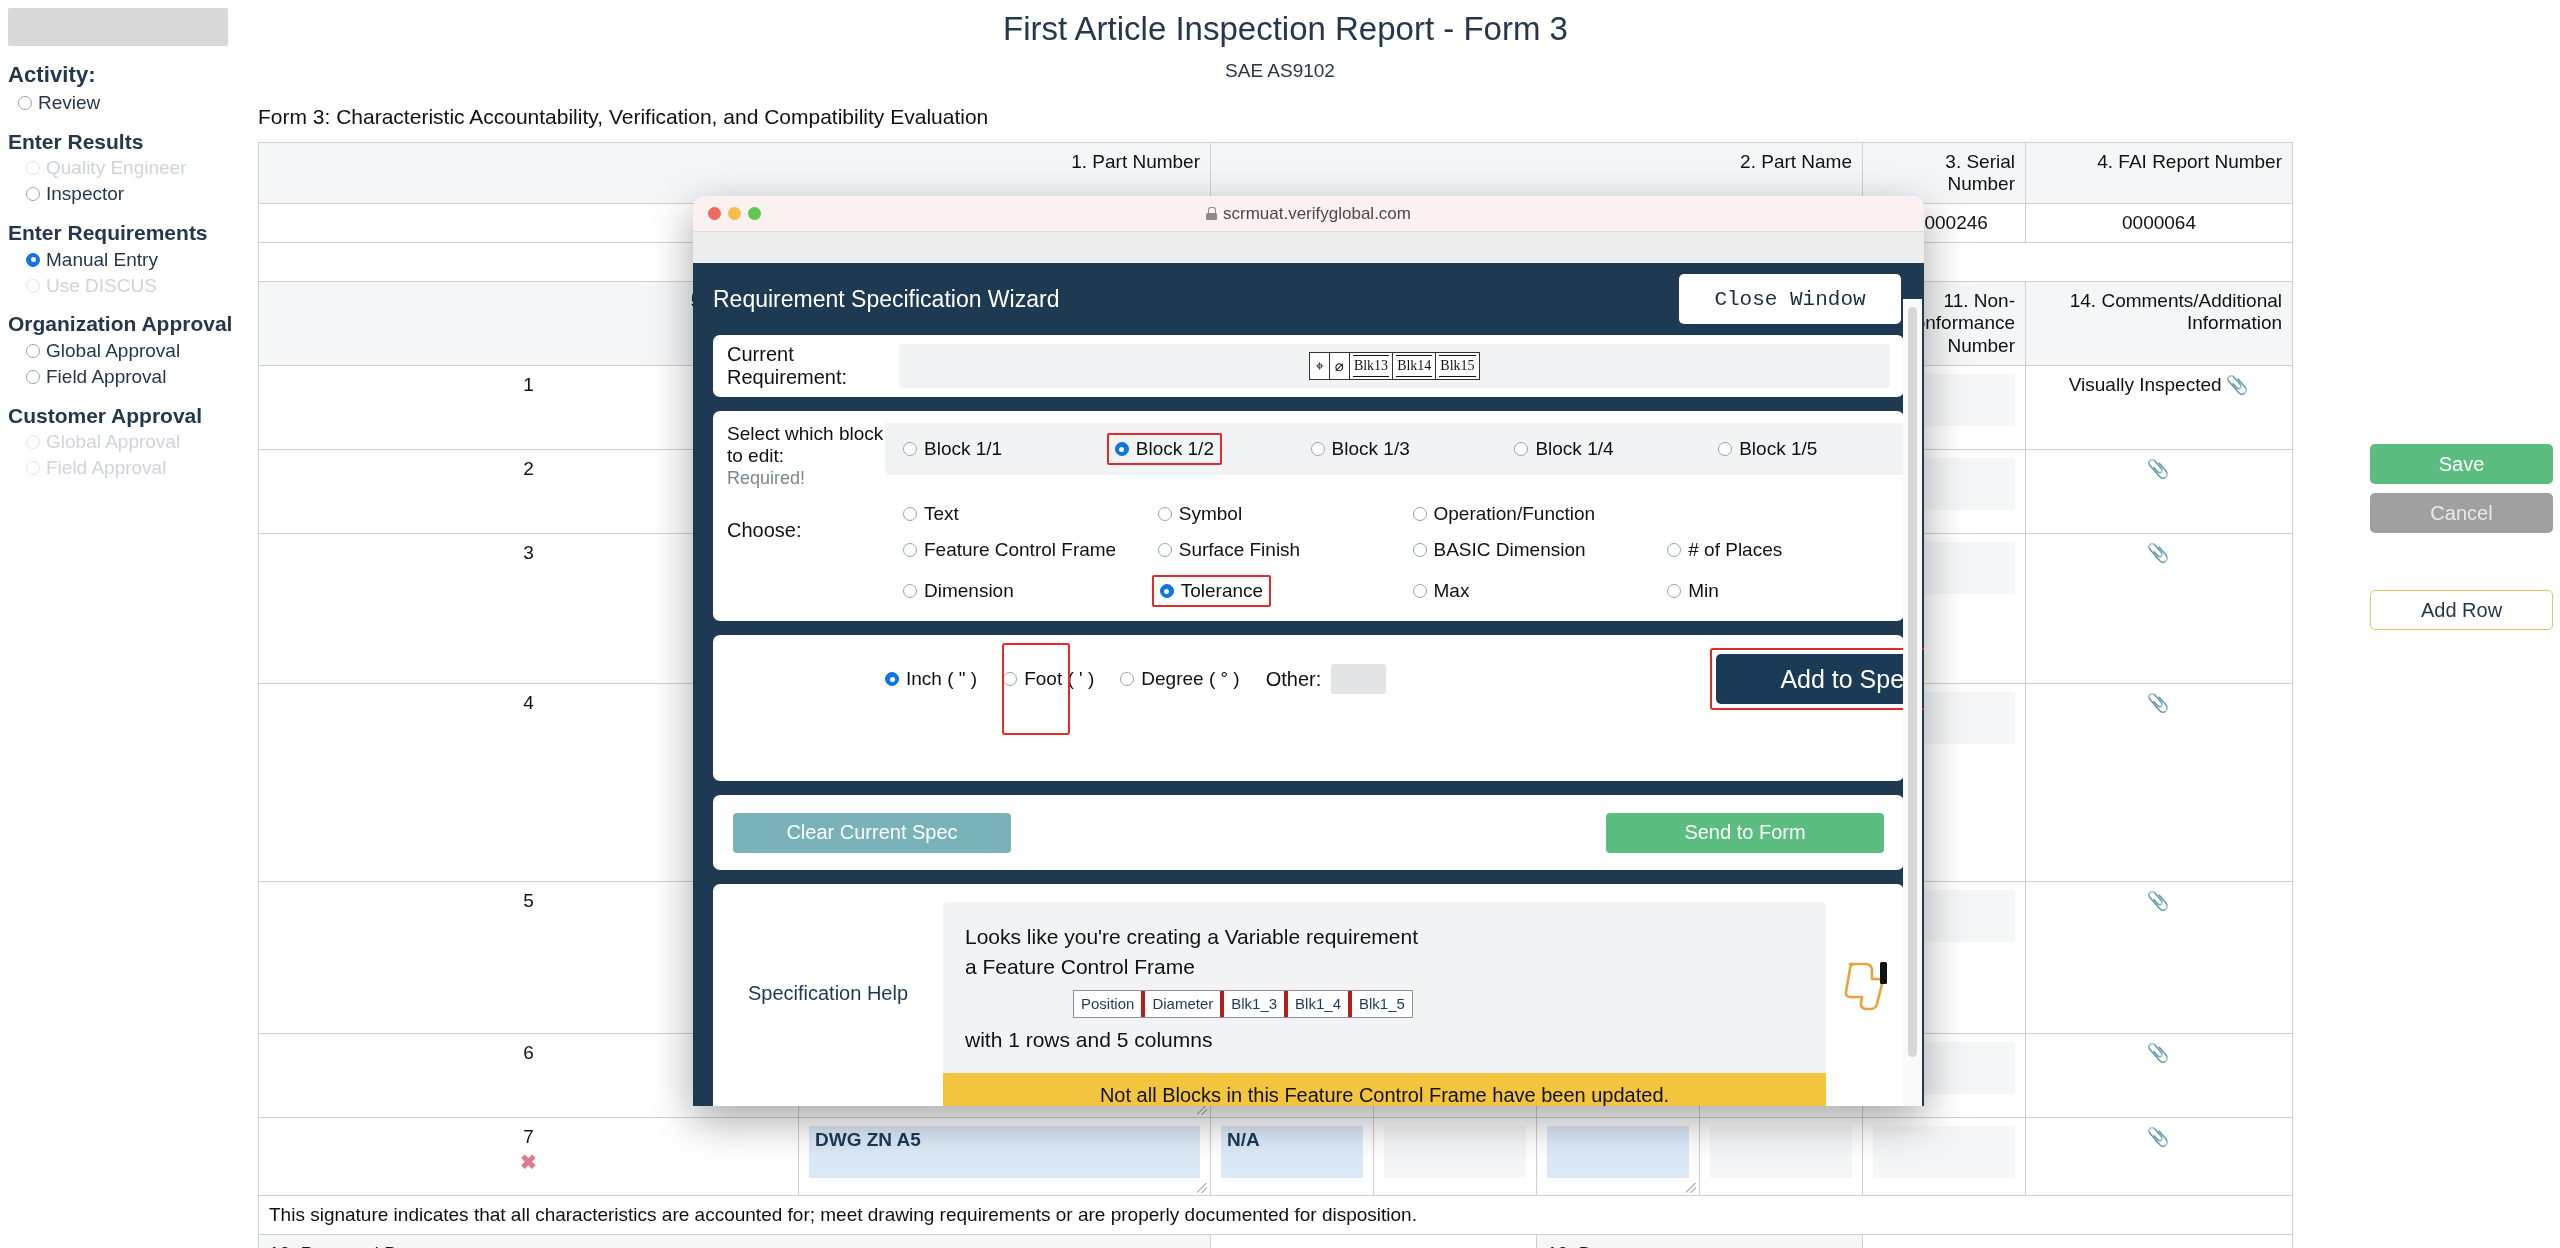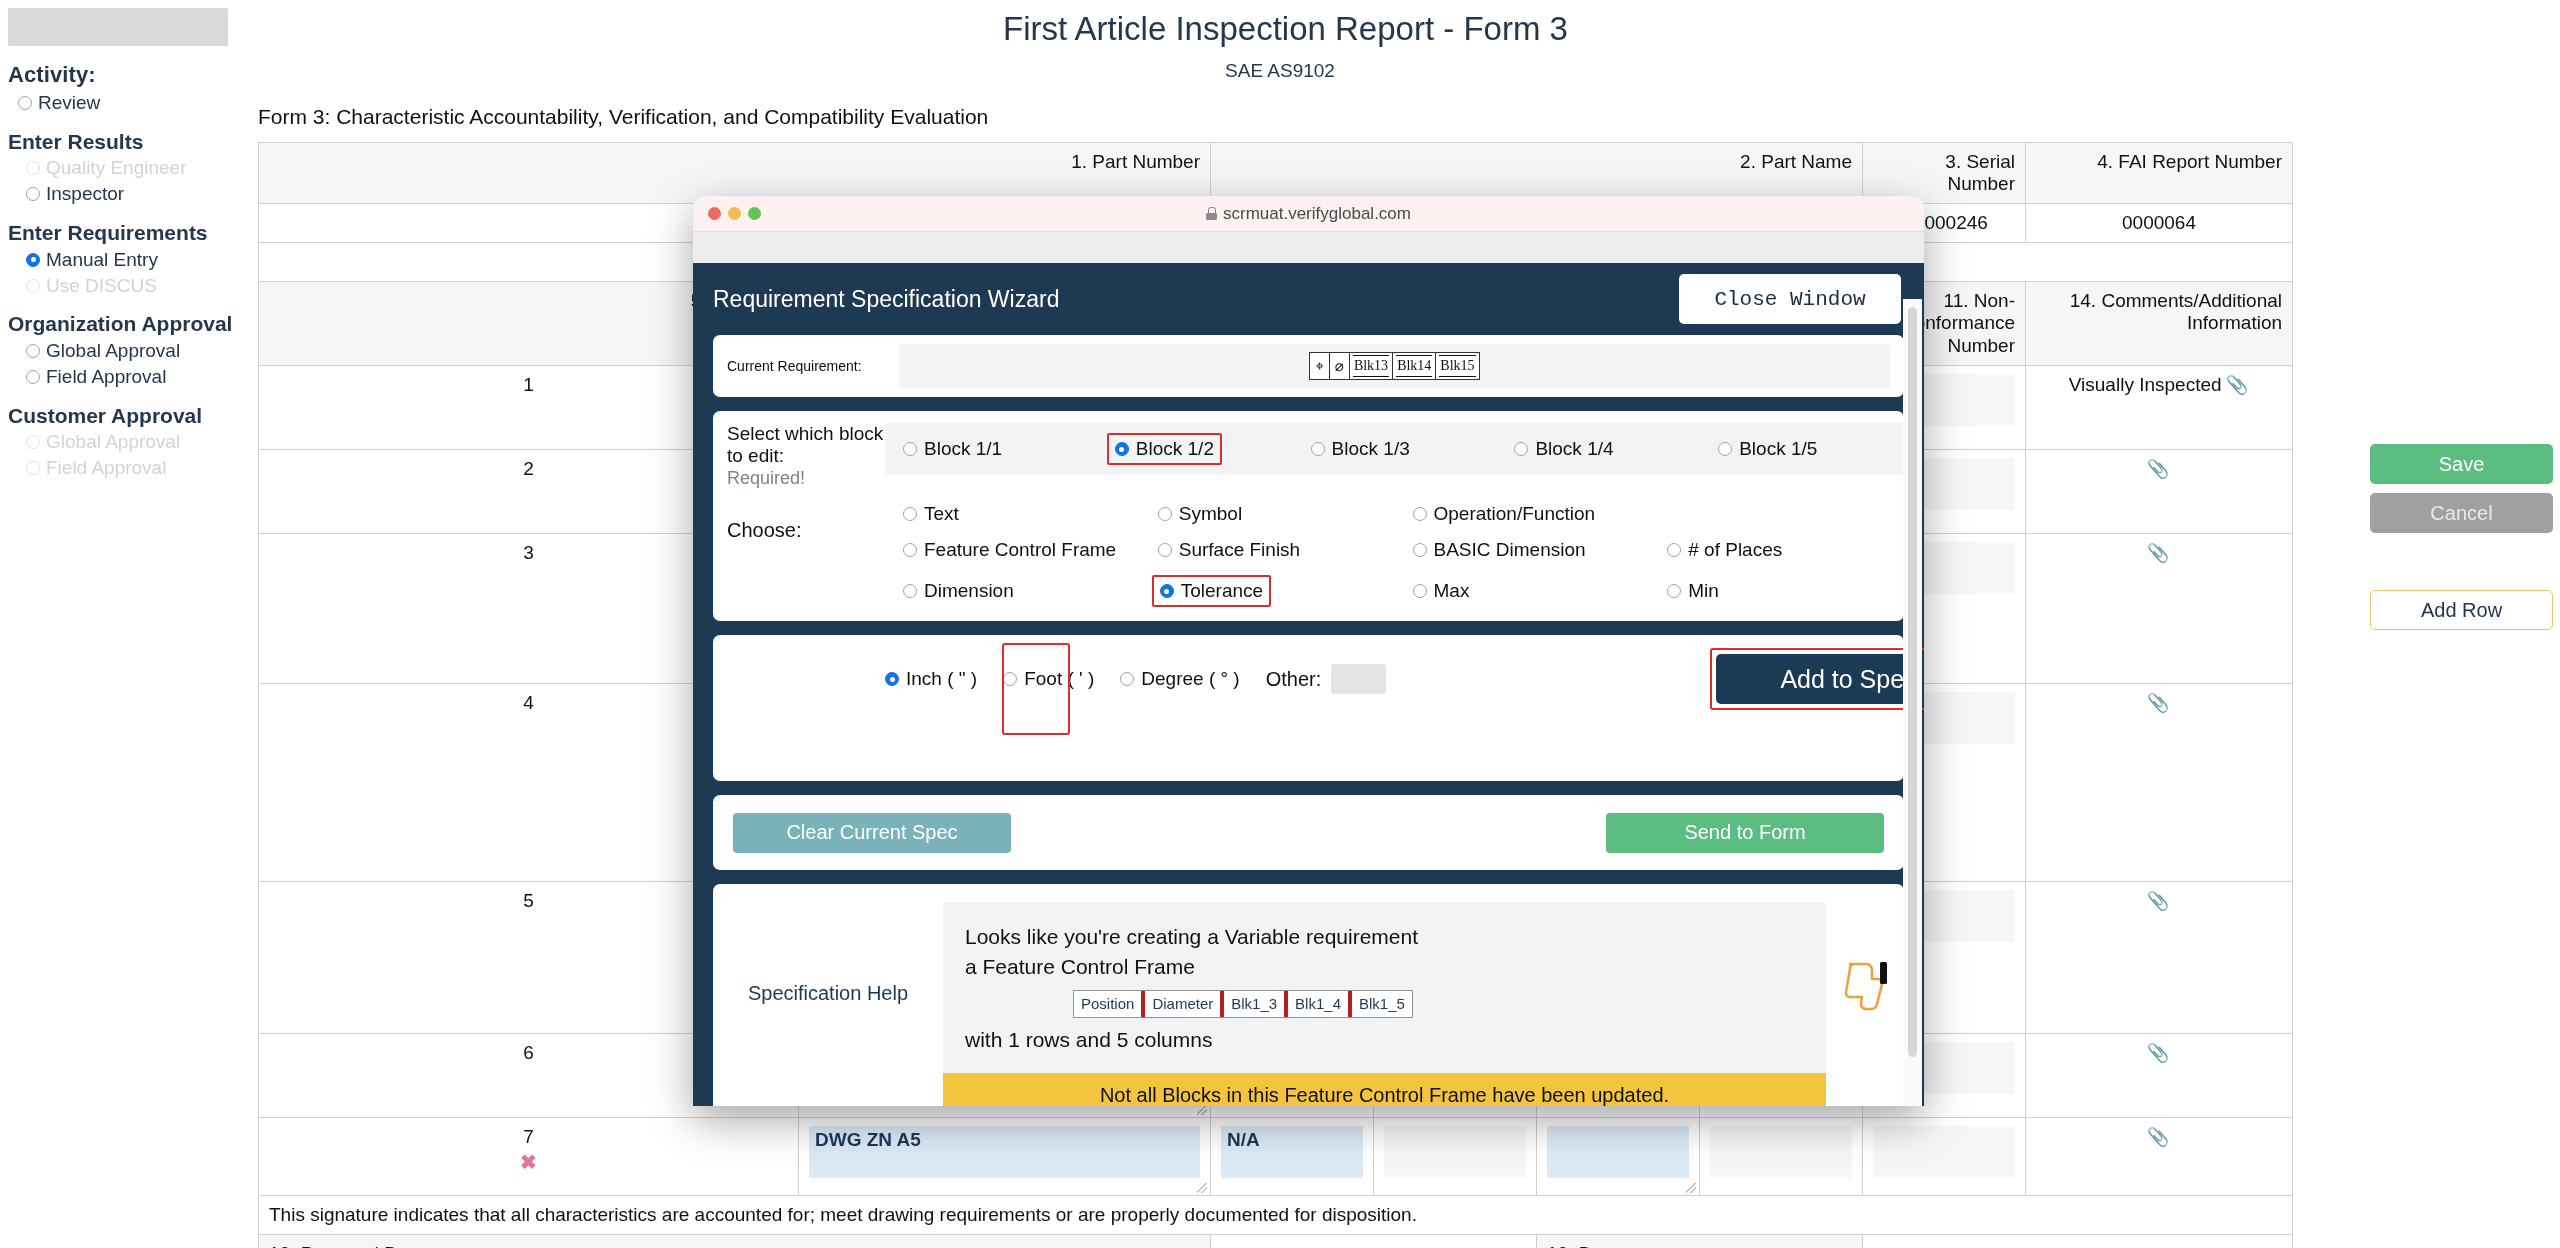--- a/index.html
+++ b/index.html
@@ -81,21 +81,21 @@
   .bwin-body { height:843px; background:#1e3a52; position:relative; overflow:hidden; }
 
   .modal-header { height:72px; display:flex; align-items:center; justify-content:space-between;
                   padding:0 23px 0 20px; }
   .modal-title { color:#fff; font-size:23px; }
   .close-win { background:#fff; color:#1b2e40; font-size:21px; border:none; border-radius:5px;
                width:222px; height:50px; cursor:pointer;font-family:Liberation Mono, monospace; }
 
   .panel { background:#fff; border-radius:7px; margin:0 20px 14px 20px; }
   .panel.cur { display:flex; align-items:center; height:62px; padding:0 14px; }
-  .cur-label { font-size:14px; color:#111; width:172px; }
+  .cur-label { font-size:20px; color:#111; width:172px; }
   .cur-field { flex:1; height:44px; background:#f2f3f4; border-radius:4px; display:flex; align-items:center; justify-content:center; }
 
   
   .fcf { display:inline-flex; border:1.4px solid #333; background:#fff; height:28px; }
   .fcf span { display:flex; align-items:center; justify-content:center; border-right:1.4px solid #333;
               padding:0 5px; font-size:15px; color:#111; font-family:"Liberation Serif", serif; }
   .fcf span:last-child { border-right:none; }
   .fcf .blk { position:relative; padding:0 4px; font-size:14px; }
   .fcf .blk::before { content:""; position:absolute; left:3px; right:3px; top:2px; border-top:1.6px solid #111; }
   .fcf .blk::after  { content:""; position:absolute; left:3px; right:3px; bottom:2px; border-top:1.6px solid #111; }

